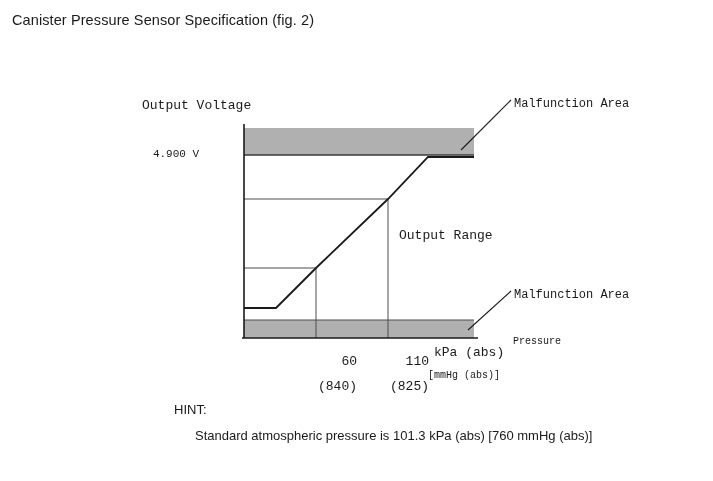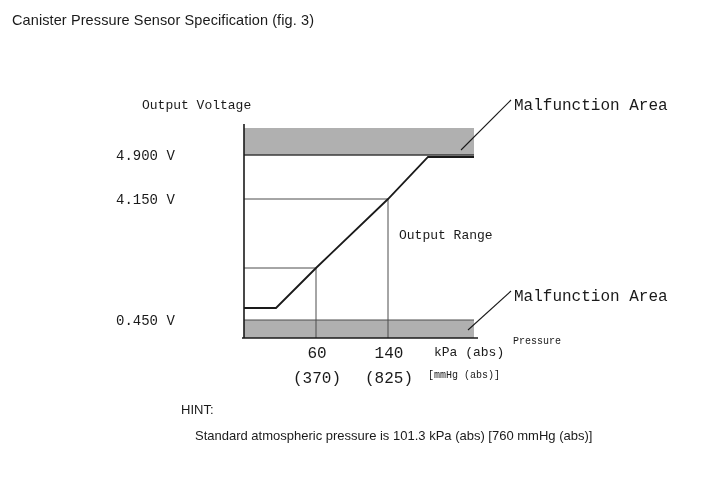--- a/index.html
+++ b/index.html
@@ -39,35 +39,36 @@
   .axis-title-y {
     position: absolute;
     left: 126px;
     top: 98px;
     font-size: 13px;
     white-space: nowrap;
   }
   .ytick-label {
     position: absolute;
     width: 120px;
-    text-align: left;
-    font-size: 14px;
+    text-align: center;
+    font-size: 11px;
     white-space: nowrap;
   }
   .yt0 { left: 100px; top: 148px; }
   .yt1 { left: 100px; top: 192px; }
   .yt2 { left: 100px; top: 261px; }
   .yt3 { left: 100px; top: 313px; }
 
   .xtick-label {
     position: absolute;
     width: 80px;
-    text-align: center;
-    font-size: 16px;
+    text-align: right;
+    font-size: 13px;
     white-space: nowrap;
+    margin-top: 9px;
   }
   .xt-a-row1 { left: 261px; top: 345px; }
   .xt-b-row1 { left: 333px; top: 345px; }
   .xt-a-row2 { left: 261px; top: 370px; }
   .xt-b-row2 { left: 333px; top: 370px; }
 
   .unit-kpa {
     position: absolute;
     left: 418px;
     top: 345px;
@@ -84,51 +85,51 @@
   }
   .axis-title-x {
     position: absolute;
     left: 497px;
     top: 336px;
     font-size: 10px;
     white-space: nowrap;
   }
   .callout {
     position: absolute;
-    font-size: 16px;
+    font-size: 12px;
     white-space: nowrap;
   }
   .callout-top { left: 498px; top: 97px; }
   .callout-bottom { left: 498px; top: 288px; }
   .usable-range {
     position: absolute;
     left: 383px;
     top: 228px;
     font-size: 13px;
     white-space: nowrap;
   }
   .hint-label {
     position: absolute;
-    left: 181px;
+    left: 174px;
     top: 402px;
     font-size: 13px;
     white-space: nowrap;
   }
   .hint-text {
     position: absolute;
     left: 195px;
     top: 428px;
     font-size: 13px;
     white-space: nowrap;
   }
 </style>
 </head>
 <body>
 
-<div class="page-title">Canister Pressure Sensor Specification (fig. 3)</div>
+<div class="page-title">Canister Pressure Sensor Specification (fig. 2)</div>
 
 <div class="figure">
 
   <svg class="chart-svg" width="713" height="481">
 
     <rect x="228" y="128" width="230" height="27" fill="#b0b0b0"></rect>
 
     <rect x="228" y="320" width="230" height="18" fill="#b0b0b0"></rect>
 
     <line x1="228" y1="155" x2="458" y2="155" stroke="#3a3a3a" stroke-width="1.4"></line>
@@ -144,26 +145,24 @@
 
     <polyline points="228,308 260,308 300,268 372,199 412,157 458,157" fill="none" stroke="#1a1a1a" stroke-width="1.8"></polyline>
 
     <line x1="445" y1="150" x2="495" y2="100" stroke="#1a1a1a" stroke-width="1.1"></line>
     <line x1="452" y1="330" x2="495" y2="291" stroke="#1a1a1a" stroke-width="1.1"></line>
   </svg>
 
   <div class="axis-title-y">Output Voltage</div>
 
   <div class="ytick-label yt0">4.900 V</div>
-  <div class="ytick-label yt1">4.150 V</div>
-  <div class="ytick-label yt3">0.450 V</div>
 
   <div class="xtick-label xt-a-row1">60</div>
-  <div class="xtick-label xt-b-row1">140</div>
-  <div class="xtick-label xt-a-row2">(370)</div>
+  <div class="xtick-label xt-b-row1">110</div>
+  <div class="xtick-label xt-a-row2">(840)</div>
   <div class="xtick-label xt-b-row2">(825)</div>
 
   <div class="unit-kpa">kPa (abs)</div>
   <div class="unit-mmhg">[mmHg (abs)]</div>
   <div class="axis-title-x">Pressure</div>
 
   <div class="callout callout-top">Malfunction Area</div>
   <div class="callout callout-bottom">Malfunction Area</div>
   <div class="usable-range">Output Range</div>
 </div>

